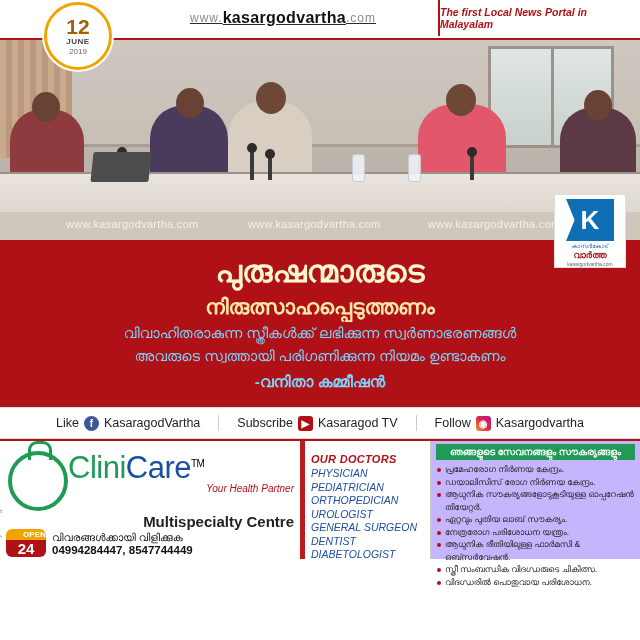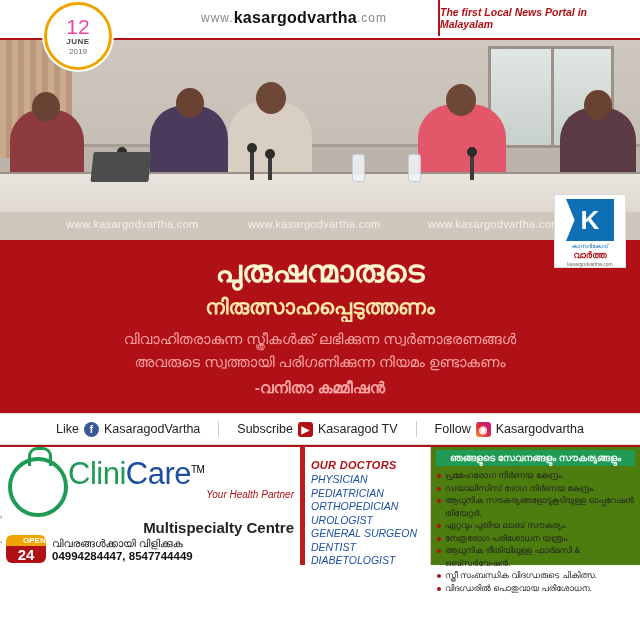--- a/index.html
+++ b/index.html
@@ -11,27 +11,27 @@
   }
   .page{position:relative;width:640px;height:640px;overflow:hidden;background:#fff;}
 
   
   .topbar{position:relative;height:38px;background:#ffffff;border-bottom:2px solid #b01116;}
   .date-badge{
     position:absolute;left:44px;top:2px;width:62px;height:62px;border-radius:50%;
     background:#ffffff;border:3px solid #f0a400;box-shadow:0 0 0 2px #fff;
     display:flex;flex-direction:column;align-items:center;justify-content:center;z-index:6;
   }
-  .date-badge .d{font-size:21px;font-weight:normal;color:#ec4899;line-height:20px;}
+  .date-badge .d{font-size:21px;font-weight:bold;color:#a16207;line-height:20px;}
   .date-badge .m{font-size:8px;font-weight:bold;color:#444;letter-spacing:.5px;line-height:10px;}
   .date-badge .y{font-size:8px;color:#666;line-height:9px;}
   .site-url{
-    position:absolute;left:129px;top:0;width:330px;height:36px;
+    position:absolute;left:118px;top:0;width:330px;height:36px;
     display:flex;align-items:center;justify-content:center;
-    font-size:15px;color:#2b2b2b;letter-spacing:.3px;
+    font-size:15px;color:#2b2b2b;letter-spacing:.3px;text-decoration:underline;
   }
   .site-url .dim{color:#8a8a8a;font-size:12px;letter-spacing:1px;}
   .site-url .brand{font-weight:bold;color:#111;font-size:16px;}
   .tagline{
     position:absolute;right:0;top:0;height:36px;width:200px;
     display:flex;align-items:center;justify-content:center;
     border-left:2px solid #b01116;
     font-size:10.5px;color:#b01116;font-weight:bold;font-style:italic;
   }
 
@@ -50,21 +50,21 @@
   .mic:after{content:"";position:absolute;top:-7px;left:-3px;width:10px;height:10px;border-radius:50%;background:#2c2c2c;}
   .laptop{position:absolute;bottom:58px;width:58px;height:30px;background:#4c4c4c;border-radius:2px;transform:skewX(-6deg);}
   .bottle{position:absolute;bottom:58px;width:11px;height:26px;background:rgba(240,245,250,.85);border:1px solid #c5ccd2;border-radius:3px;}
   .wm{position:absolute;font-size:11px;color:rgba(255,255,255,.75);letter-spacing:.3px;}
 
   
   .headline{position:relative;background:#b01116;color:#fff;padding:12px 14px 14px 14px;text-align:center;}
   .hl1{font-size:31px;font-weight:bold;line-height:40px;color:#fff8cf;}
   .hl2{font-size:36px;font-weight:bold;line-height:48px;color:#ffffff;}
   .hl3{font-size:21px;font-weight:bold;line-height:30px;color:#ffe9a8;}
-  .sub{margin-top:6px;font-size:14.5px;line-height:23px;color:#fca5a5;}
+  .sub{font-size:14.5px;line-height:23px;color:#7dd3fc;}
   .sub .attrib{display:block;font-weight:bold;font-size:15.5px;margin-top:2px;}
   .logo-badge{
     position:absolute;right:14px;top:-46px;width:72px;height:74px;background:#fff;
     border:1px solid #ddd;display:flex;flex-direction:column;align-items:center;justify-content:flex-start;
     padding-top:4px;box-sizing:border-box;z-index:7;
   }
   .logo-badge .k{
     width:48px;height:44px;background:#0f6fb5;color:#fff;font-size:26px;font-weight:bold;
     display:flex;align-items:center;justify-content:center;clip-path:polygon(0 0,100% 0,100% 100%,0 100%,18% 50%);
   }
@@ -103,21 +103,21 @@
   .open24 .o{background:#f0a400;color:#fff;font-size:8px;font-weight:bold;border-radius:6px 6px 0 0;padding:1px 17px;}
   .open24 .n{background:#b01116;color:#fff;font-size:15px;font-weight:bold;line-height:17px;border-radius:0 0 6px 6px;}
   .ad-bot .txt{font-size:10.5px;line-height:14px;color:#111;}
   .ad-bot .phone{font-size:11.5px;font-weight:bold;color:#111;}
 
   .ad-mid{width:130px;box-sizing:border-box;padding:12px 6px;border-left:5px solid #b91c1c;font-style:italic;}
   .ad-mid .h{font-size:11px;font-weight:bold;color:#b01116;letter-spacing:.3px;}
   .ad-mid ul{margin:2px 0 4px 0;padding:0;list-style:none;}
   .ad-mid li{font-size:10.5px;line-height:13.5px;color:#1c4fa1;}
 
-  .ad-right{flex:1;box-sizing:border-box;border-left:1px solid #ccc;background:#4d7c0f;padding:3px 5px;}
+  .ad-right{flex:1;box-sizing:border-box;border-left:1px solid #ccc;background:#c4b5fd;padding:3px 5px;}
   .ad-right .h{font-size:9.5px;font-weight:bold;color:#fff;background:#1f9b55;text-align:center;padding:2px 0;}
   .ad-right ul{margin:3px 0 0 0;padding:0;list-style:none;}
   .ad-right li{font-size:8.5px;line-height:12.5px;color:#222;padding-left:9px;position:relative;}
   .ad-right li:before{content:"";position:absolute;left:1px;top:5px;width:4px;height:4px;background:#b01116;border-radius:50%;}
 
   .credit{position:absolute;left:2px;bottom:3px;font-size:7.5px;color:#777;transform:rotate(-90deg);transform-origin:left bottom;white-space:nowrap;}
 </style>
 </head>
 <body>
 

